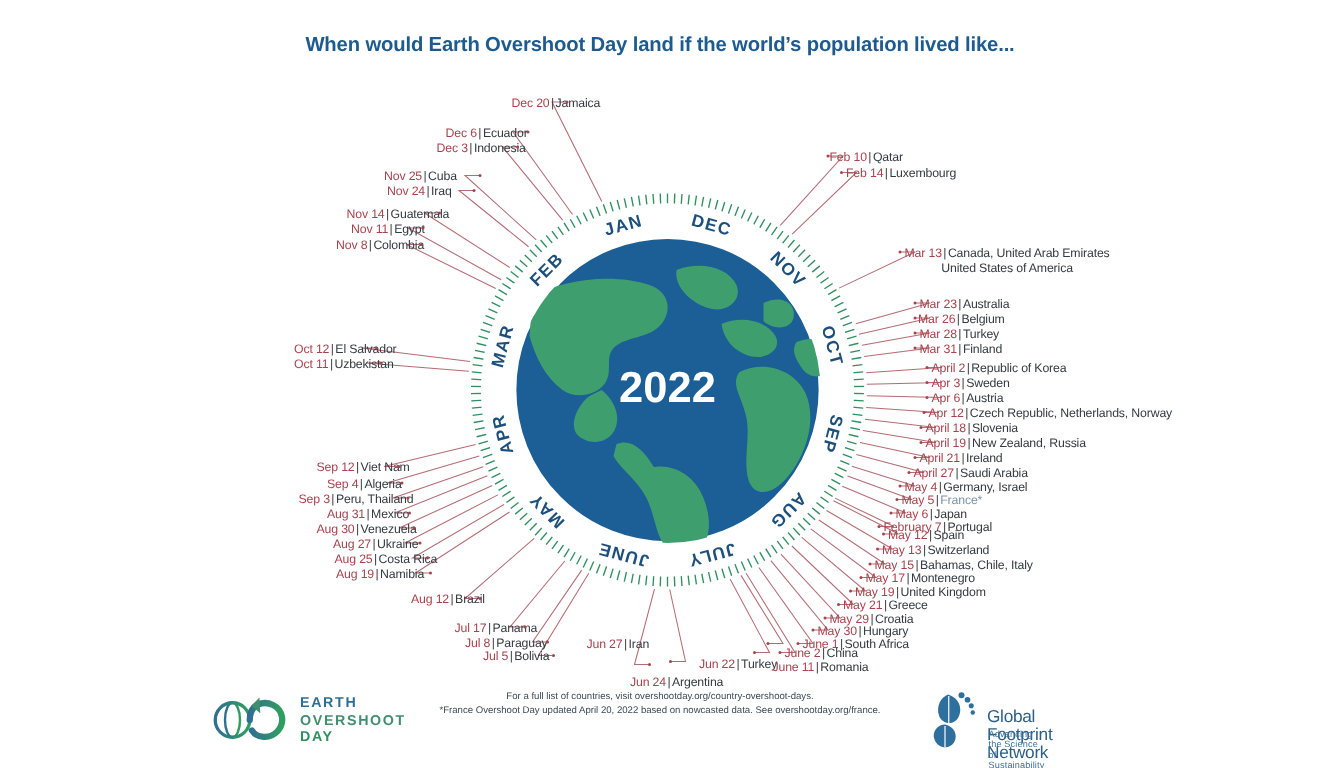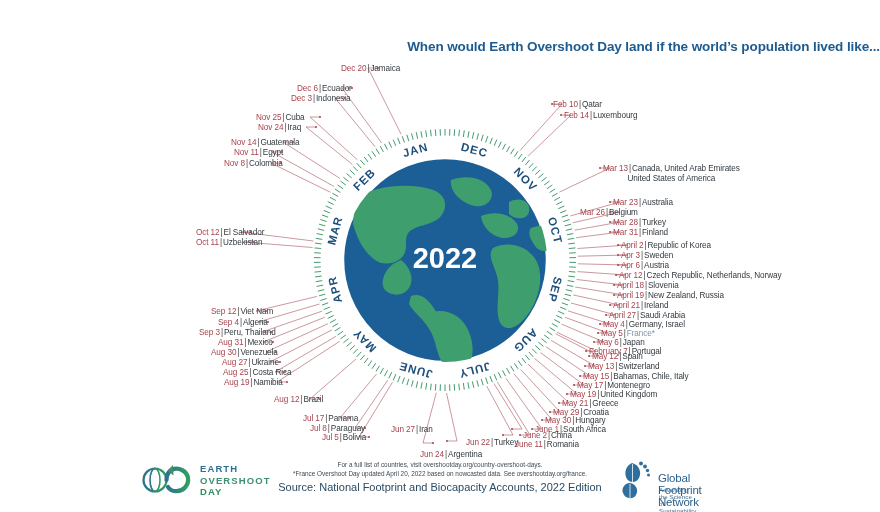--- a/index.html
+++ b/index.html
@@ -10,21 +10,21 @@
     position:relative;
   }
   #stage{position:absolute;inset:0;}
 
   
   .title{
     position:absolute;left:0;right:0;top:4px;text-align:center;
     font-size:33px;font-weight:bold;color:#1d5b8f;letter-spacing:-0.4px;
   }
   .subtitle{
-    position:absolute;left:0;right:0;top:39px;text-align:right;
+    position:absolute;left:0;right:0;top:22px;text-align:center;
     font-size:13.5px;font-weight:bold;color:#1d5b8f;letter-spacing:-0.1px;
   }
 
   
   #globe-wrap{position:absolute;left:305px;top:120px;width:280px;height:280px;}
   #globe-wrap svg{display:block;}
 
   
   .lbl{
     position:absolute;
@@ -426,21 +426,21 @@
       <div class="lbl" style="left: 466px; top: 438px; text-align: left;"><span class="date">Jun 22</span><span class="sep">|</span><span class="ctry">Turkey</span></div>
       <div class="dot" style="left: 501.8px; top: 433.8px;"></div>
       <div class="lbl" style="left: 553px; top: 100px;"><span class="date">Feb 10</span><span class="sep">|</span><span class="ctry">Qatar</span></div>
       <div class="dot" style="left: 550.8px; top: 102.8px;"></div>
       <div class="lbl" style="left: 564px; top: 111px;"><span class="date">Feb 14</span><span class="sep">|</span><span class="ctry">Luxembourg</span></div>
       <div class="dot" style="left: 559.8px; top: 113.8px;"></div>
       <div class="lbl" style="left: 603px; top: 164px;"><span class="date">Mar 13</span><span class="sep">|</span><span class="ctry">Canada, United Arab Emirates</span><span class="l2 ctry">United States of America</span></div>
       <div class="dot" style="left: 598.8px; top: 166.8px;"></div>
       <div class="lbl" style="left: 613px; top: 198px;"><span class="date">Mar 23</span><span class="sep">|</span><span class="ctry">Australia</span></div>
       <div class="dot" style="left: 608.8px; top: 200.8px;"></div>
-      <div class="lbl" style="left: 580px; top: 208px;"><span class="date">Mar 26</span><span class="sep">|</span><span class="ctry">Belgium</span></div>
+      <div class="lbl" style="left: 612px; top: 208px;"><span class="date">Mar 26</span><span class="sep">|</span><span class="ctry">Belgium</span></div>
       <div class="dot" style="left: 608.8px; top: 210.8px;"></div>
       <div class="lbl" style="left: 613px; top: 218px;"><span class="date">Mar 28</span><span class="sep">|</span><span class="ctry">Turkey</span></div>
       <div class="dot" style="left: 608.8px; top: 220.8px;"></div>
       <div class="lbl" style="left: 613px; top: 228px;"><span class="date">Mar 31</span><span class="sep">|</span><span class="ctry">Finland</span></div>
       <div class="dot" style="left: 608.8px; top: 230.8px;"></div>
       <div class="lbl" style="left: 621px; top: 241px;"><span class="date">April 2</span><span class="sep">|</span><span class="ctry">Republic of Korea</span></div>
       <div class="dot" style="left: 616.8px; top: 243.8px;"></div>
       <div class="lbl" style="left: 621px; top: 251px;"><span class="date">Apr 3</span><span class="sep">|</span><span class="ctry">Sweden</span></div>
       <div class="dot" style="left: 616.8px; top: 253.8px;"></div>
       <div class="lbl" style="left: 621px; top: 261px;"><span class="date">Apr 6</span><span class="sep">|</span><span class="ctry">Austria</span></div>
@@ -482,21 +482,20 @@
       <div class="lbl" style="left: 535px; top: 425px;"><span class="date">June 1</span><span class="sep">|</span><span class="ctry">South Africa</span></div>
       <div class="dot" style="left: 530.8px; top: 427.8px;"></div>
       <div class="lbl" style="left: 523px; top: 431px;"><span class="date">June 2</span><span class="sep">|</span><span class="ctry">China</span></div>
       <div class="dot" style="left: 518.8px; top: 433.8px;"></div>
       <div class="lbl" style="left: 515px; top: 440px;"><span class="date">June 11</span><span class="sep">|</span><span class="ctry">Romania</span></div>
       <div class="dot" style="left: 510.8px; top: 427.8px;"></div>
     </div>
 
   <div class="foot-note" style="top:461px">For a full list of countries, visit overshootday.org/country-overshoot-days.</div>
   <div class="foot-note" style="top:470px">*France Overshoot Day updated April 20, 2022 based on nowcasted data. See overshootday.org/france.</div>
-  <div class="foot-src" style="top:481px">Source: National Footprint and Biocapacity Accounts, 2022 Edition</div>
 
   <div id="eod-logo">
     <svg width="58" height="40" viewBox="0 0 58 40">
       <defs>
         <linearGradient id="eodg" x1="0" y1="0" x2="1" y2="0">
           <stop offset="0" stop-color="#2f6f93"></stop>
           <stop offset="1" stop-color="#2f9f5f"></stop>
         </linearGradient>
       </defs>
       <circle cx="15" cy="20" r="11.5" fill="none" stroke="url(#eodg)" stroke-width="2.2"></circle>

